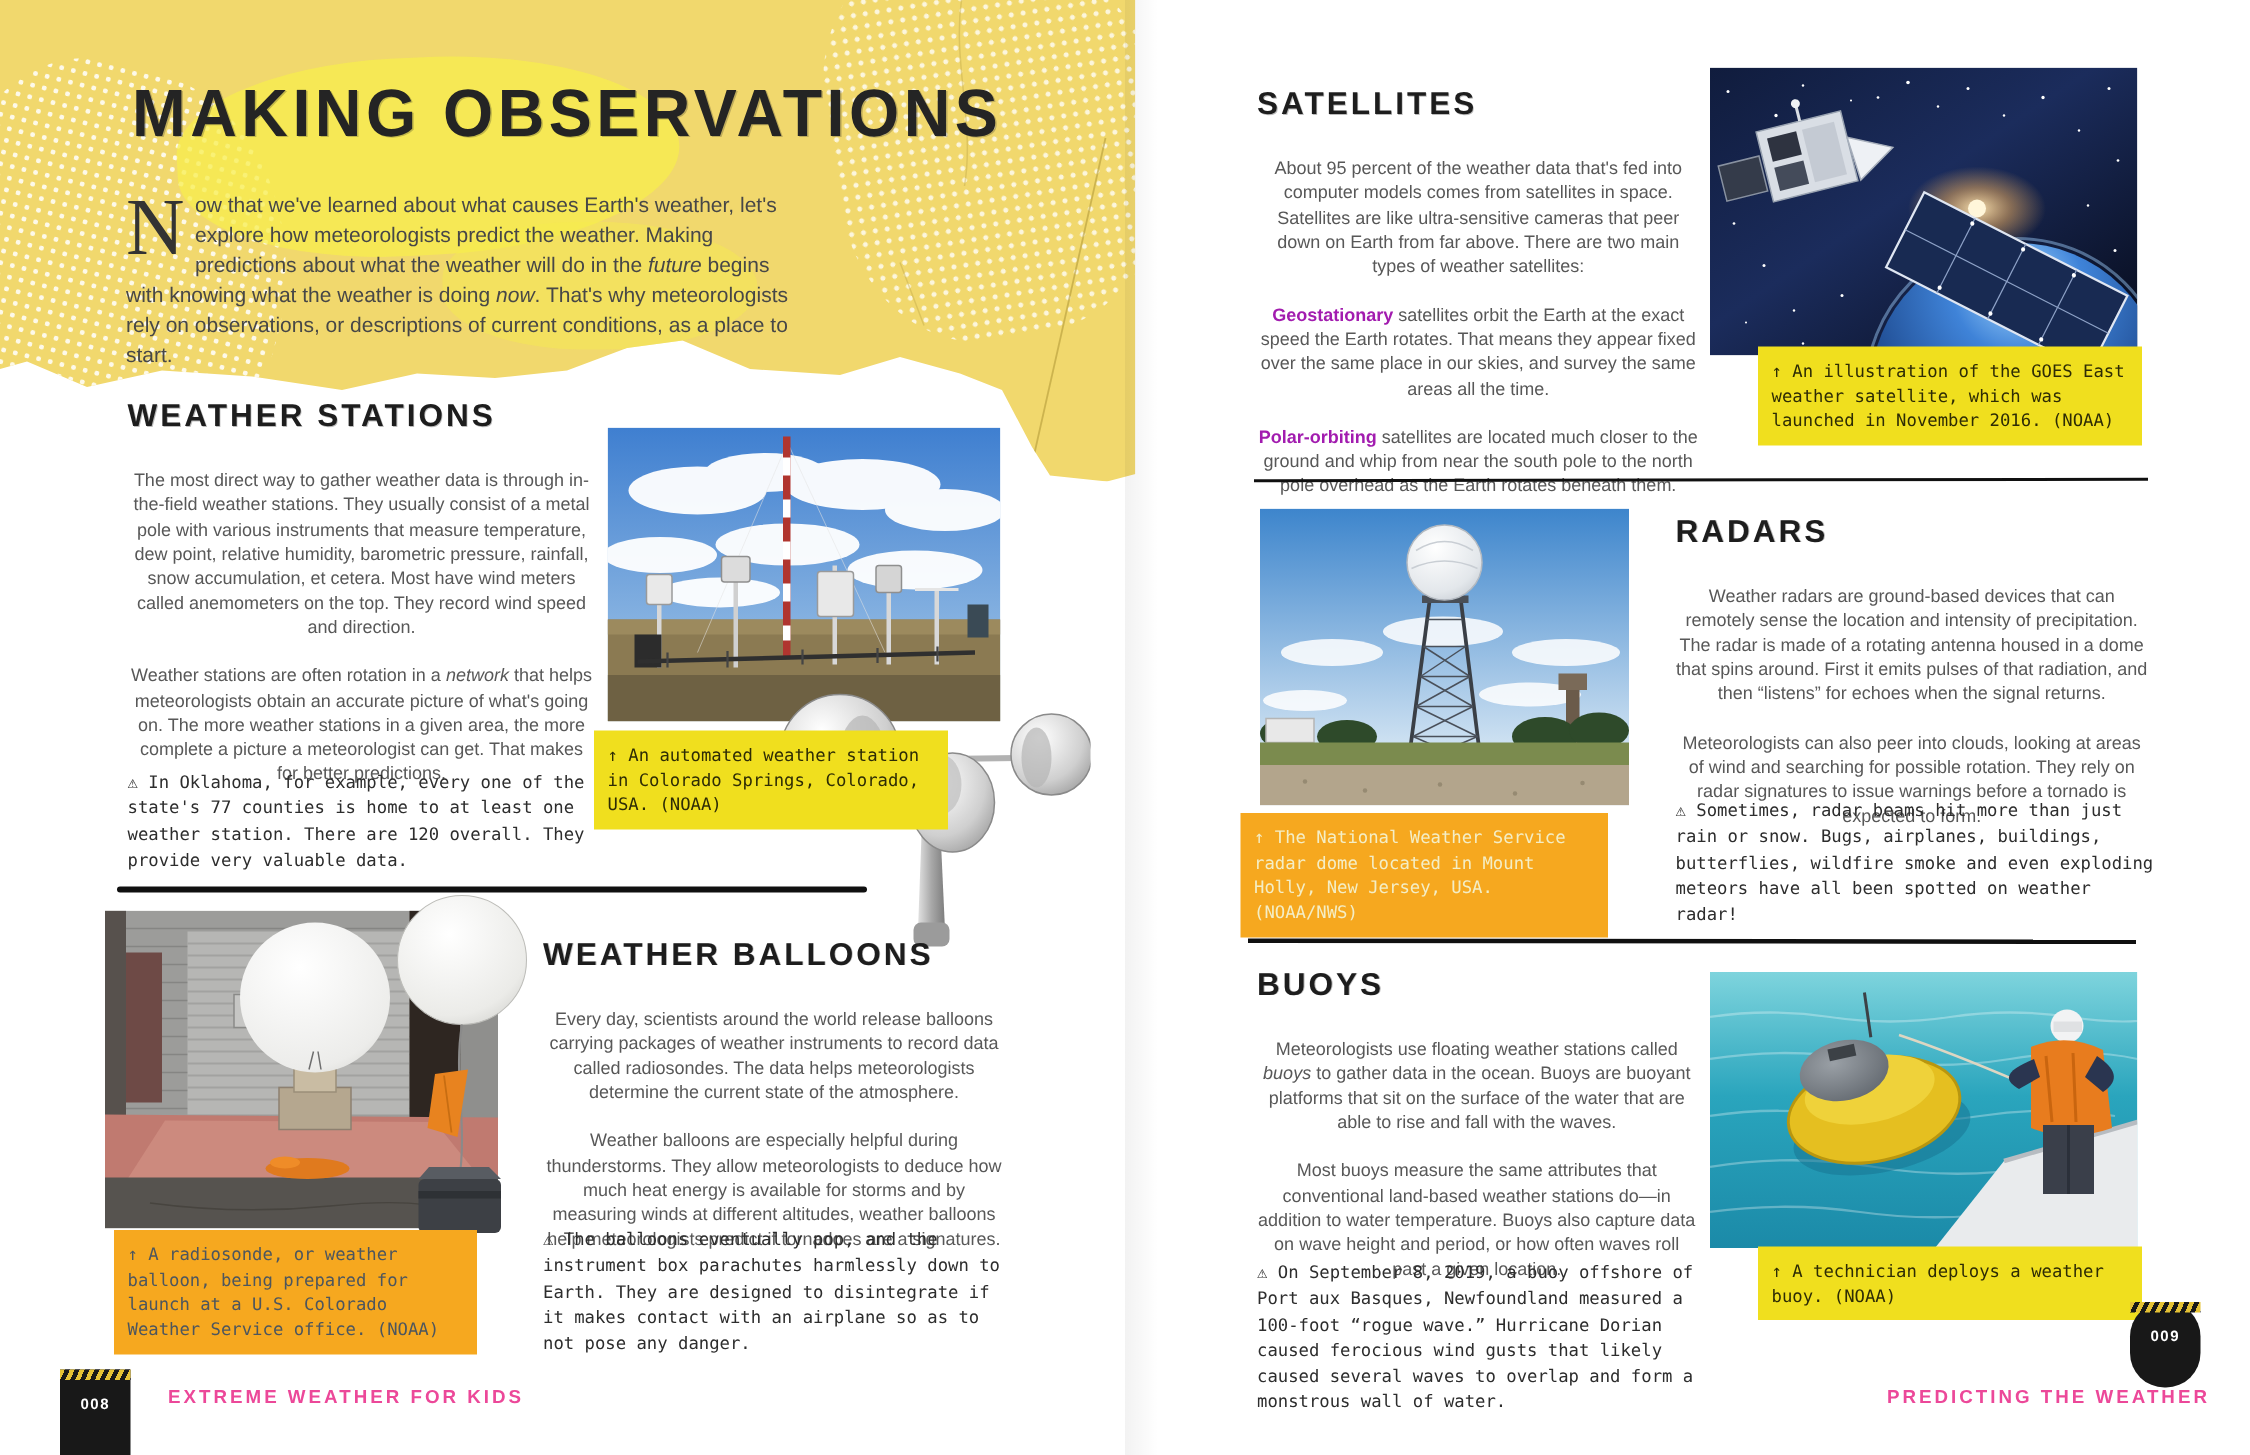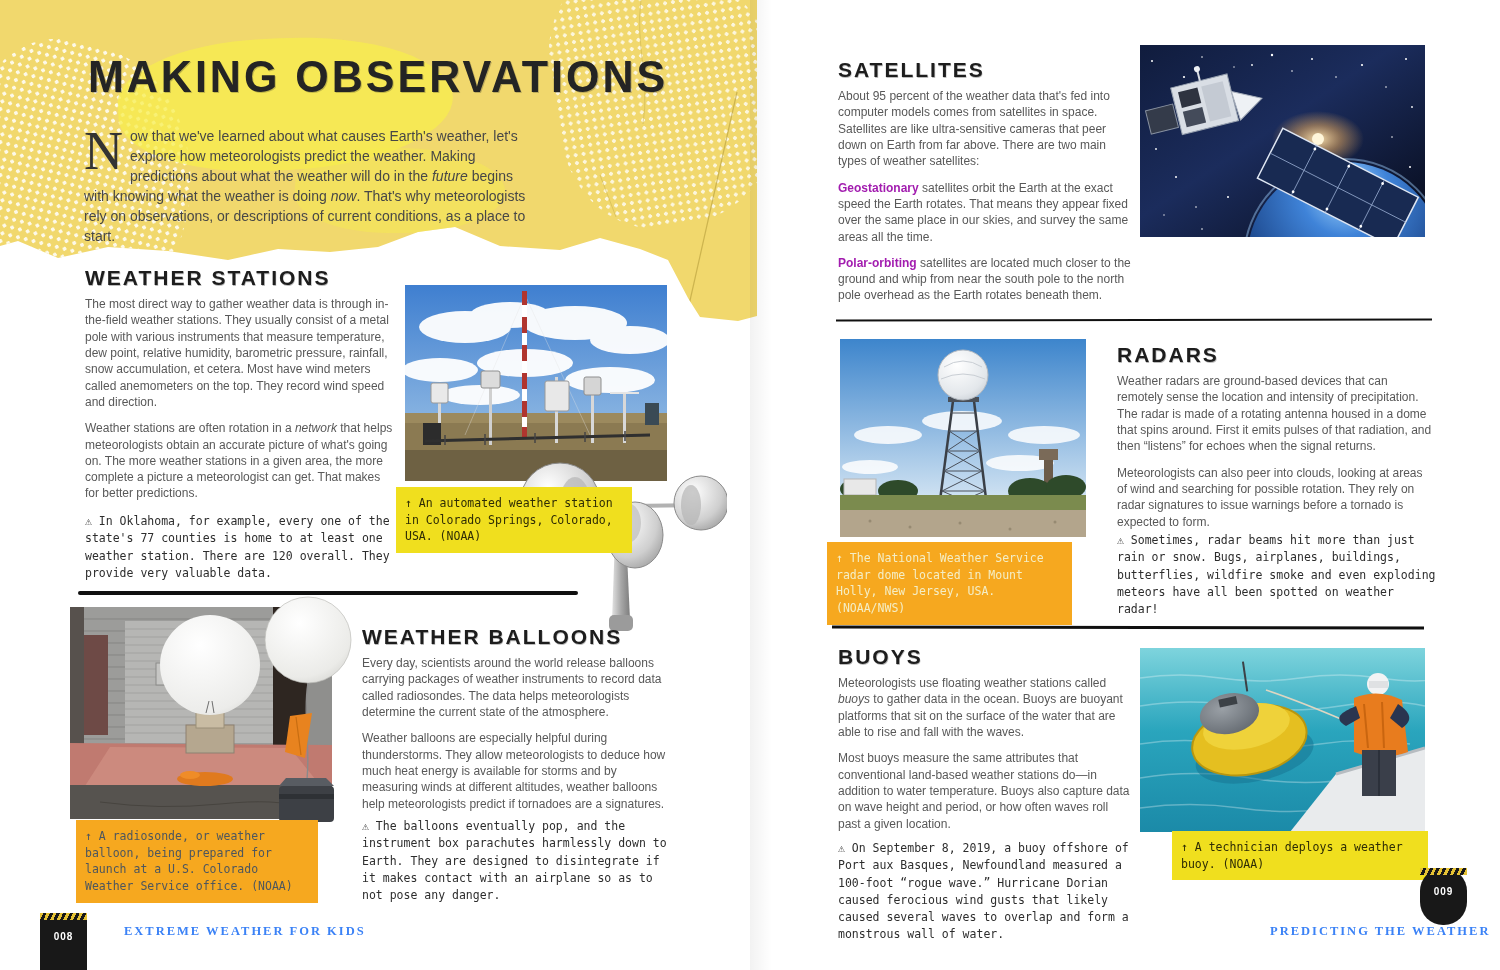--- a/index.html
+++ b/index.html
@@ -15,36 +15,36 @@
   .hero-title{left:88px;top:52px;font-size:43px;font-weight:900;letter-spacing:3px;color:#242424;
         transform:scaleY(1.04);text-shadow:1px 1px 0 rgba(36,36,36,.25);}
   .intro{left:84px;top:126px;width:448px;font-size:14px;line-height:1.43;color:#474747;}
   .dropcap{float:left;font-family:"Liberation Serif",serif;font-size:54px;line-height:.8;
         padding:4px 7px 0 0;color:#333;}
   .ital{font-style:italic;}
   .bld{font-weight:bold;color:#a21caf;}
   
   .sec-head{font-size:21px;font-weight:900;letter-spacing:2px;color:#1d1d1d;
         font-family:"Liberation Sans",sans-serif;text-shadow:.6px .6px 0 rgba(29,29,29,.3);}
-  .body-col p{margin:0 0 10px 0;font-size:12px;line-height:1.36;color:#585858;}
+  .body-col p{margin:16px 0 10px 0;font-size:12px;line-height:1.36;color:#585858;text-align:center;}
   .note{font-family:"DejaVu Sans Mono",monospace;font-size:11.5px;line-height:1.5;color:#2d2d2d;}
   .caption{font-family:"DejaVu Sans Mono",monospace;font-size:11.5px;line-height:1.45;
         padding:8px 9px;box-sizing:border-box;}
   .cap-yellow{background:#f0df1e;color:#2e2c05;}
   .cap-orange{background:#f6a81f;color:#4d565e;}
   .cap-orange-light{background:#f6a81f;color:#f4eec6;}
   .rule{background:#101010;}
   .photo{overflow:hidden;}
   .photo svg{display:block;}
   
   .pgbox{width:47px;height:57px;background:#181818;}
   .pgbox .hatch{height:7px;background:repeating-linear-gradient(115deg,#e5c235 0 3px,#181818 3px 6px);}
   .pgbox .num{color:#fff;font-weight:bold;font-size:10px;text-align:center;margin-top:11px;letter-spacing:1px;}
-  .foot-title{font-family:Liberation Serif, serif;font-weight:bold;font-size:12.5px;
-        letter-spacing:2px;color:#3b82f6;margin-left:12px;}
+  .foot-title{font-family:Liberation Sans, sans-serif;font-weight:bold;font-size:12.5px;
+        letter-spacing:2px;color:#ec4899;}
   .gutter{left:750px;top:0;width:22px;height:970px;
         background:linear-gradient(to right,rgba(0,0,0,.05),rgba(0,0,0,0));pointer-events:none;}
 </style>
 </head>
 <body>
 
 <div class="spread">
 
   <div class="abs hero">
     <div class="abs dots" style="left:-45px;top:45px;width:235px;height:290px;transform:rotate(14deg);"></div>
@@ -338,20 +338,21 @@
         <rect x="42" y="40" width="20" height="16" fill="#2e3340"></rect>
         <rect x="66" y="40" width="22" height="36" fill="#c4cad3"></rect>
         <rect x="42" y="60" width="20" height="16" fill="#444b5a"></rect>
         <polygon points="94,52 122,66 96,82" fill="#eef1f5" stroke="#a8b0bc"></polygon>
         <rect x="6" y="50" width="28" height="24" fill="#343b4a" stroke="#8891a0"></rect>
         <line x1="66" y1="24" x2="66" y2="34" stroke="#d9dee5" stroke-width="2"></line>
         <circle cx="66" cy="22" r="3" fill="#eef1f5"></circle>
       </g>
     </svg>
   </div>
+  <div class="abs caption cap-yellow" style="left:1172px;top:231px;width:256px;">↑ An illustration of the GOES East weather satellite, which was launched in November 2016. (NOAA)</div>
 
   <div class="abs rule" style="left:836px;top:319px;width:596px;height:2px;transform:rotate(-.1deg);"></div>
 
   <div class="abs photo" style="left:840px;top:339px;width:246px;height:198px;">
     <svg width="246" height="198" viewBox="0 0 246 198">
       <defs>
         <linearGradient id="sky2" x1="0" y1="0" x2="0" y2="1">
           <stop offset="0" stop-color="#3d85cc"></stop>
             <stop offset=".8" stop-color="#cfe2f2"></stop>
         </linearGradient>

